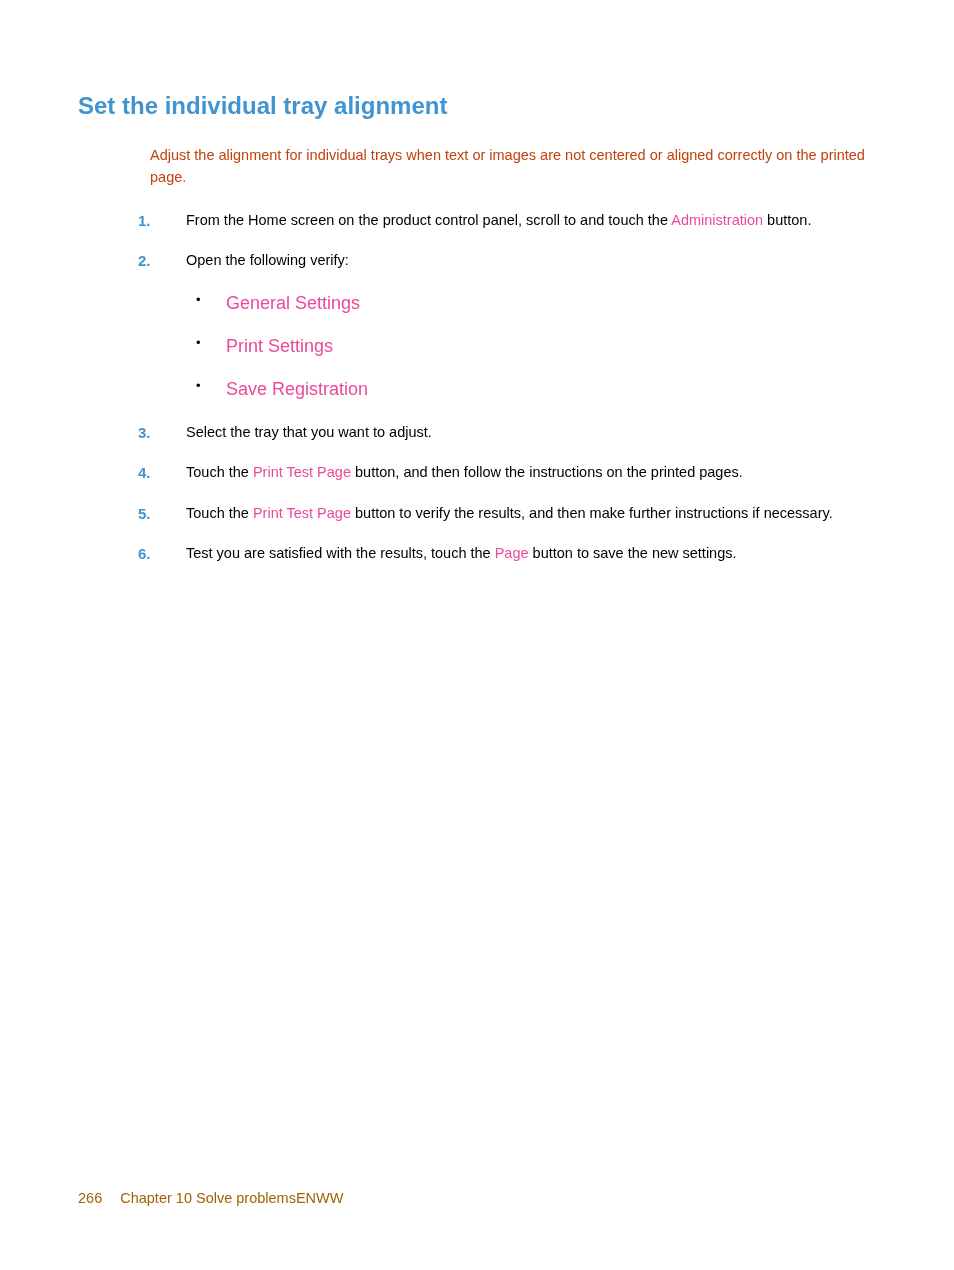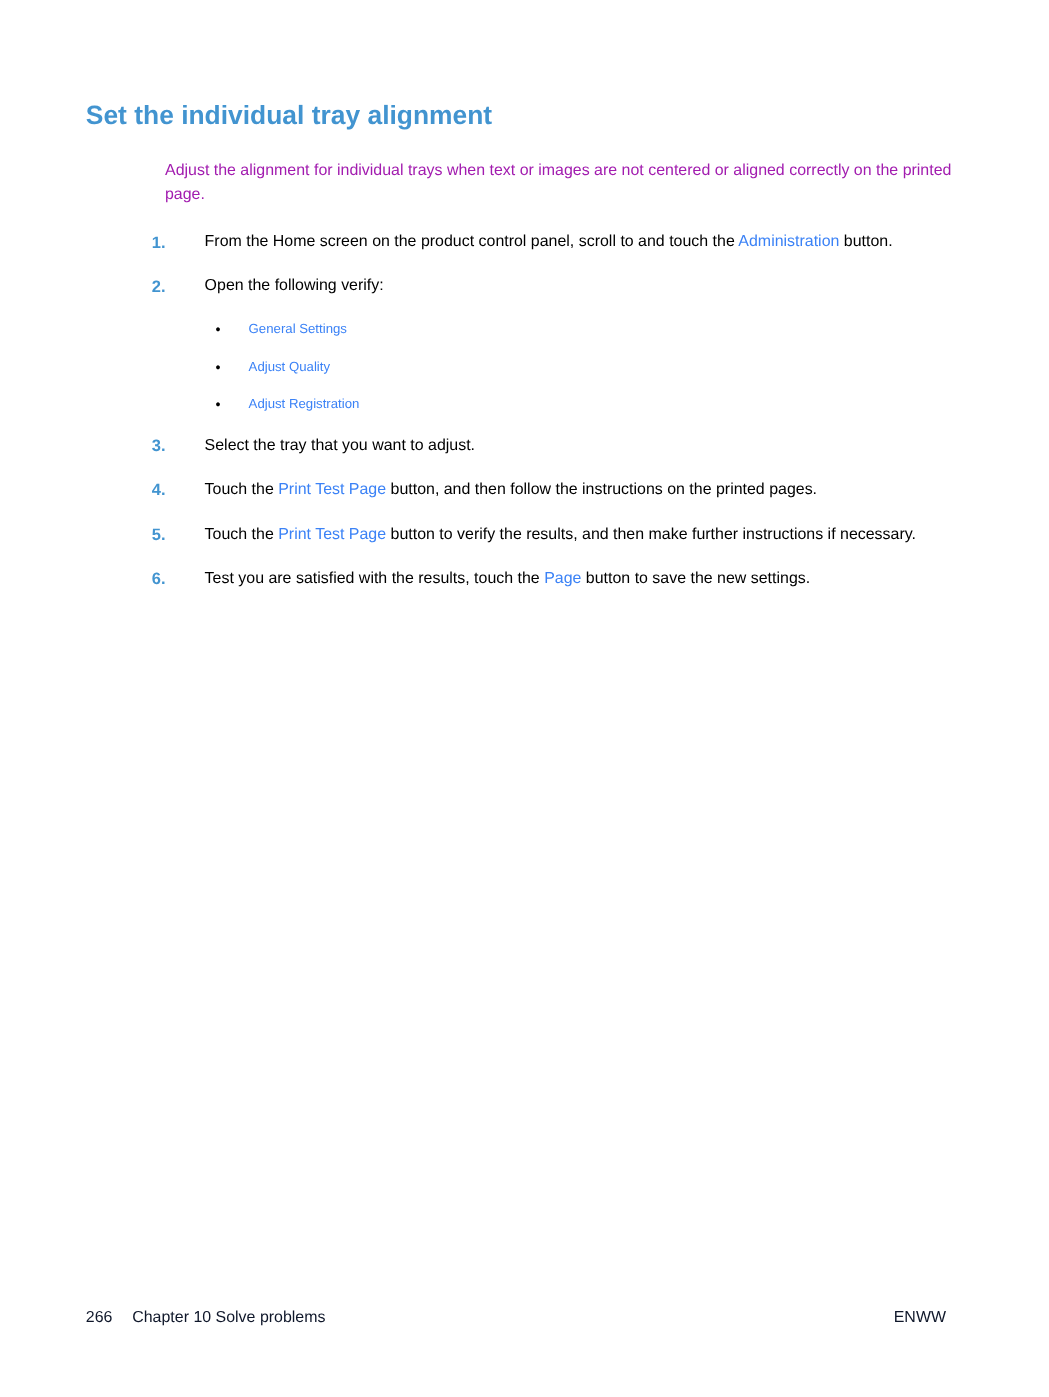--- a/index.html
+++ b/index.html
@@ -22,21 +22,21 @@
       color: #4294d0;
       font-size: 24px;
       font-weight: bold;
       margin-bottom: 24px;
     }
     .intro-text {
       font-size: 14.5px;
       line-height: 1.55;
       margin-left: 72px;
       margin-bottom: 20px;
-      color: #a21caf;
+      color: #c2410c;
     }
     ol.steps {
       list-style: none;
       margin-left: 60px;
       counter-reset: step;
     }
     ol.steps > li {
       counter-increment: step;
       position: relative;
       padding-left: 48px;
@@ -55,44 +55,43 @@
       font-size: 15px;
     }
     ul.submenu {
       list-style: none;
       margin-top: 18px;
       margin-left: 4px;
     }
     ul.submenu > li {
       position: relative;
       padding-left: 36px;
-      font-size: 12px;
+      font-size: 18px;
       line-height: 1.5;
       margin-bottom: 16px;
     }
     ul.submenu > li::before {
       content: "•";
       position: absolute;
       left: 6px;
       top: 0;
       color: #000000;
       font-size: 13px;
     }
     .link-text {
-      color: #3b82f6;
+      color: #ec4899;
     }
     .footer {
       position: absolute;
       bottom: 64px;
       left: 78px;
-      right: 94px;
+      right: 78px;
       display: flex;
-      justify-content: space-between;
       font-size: 14.5px;
-      color: #0f172a;
+      color: #a16207;
     }
     .footer-left {
       display: flex;
       gap: 18px;
     }
   </style>
 </head>
 <body>
 
 <div class="page-content">
@@ -101,22 +100,22 @@
   <p class="intro-text">Adjust the alignment for individual trays when text or images are not centered or aligned correctly on the printed page.</p>
 
   <ol class="steps">
     <li>
       <span>From the Home screen on the product control panel, scroll to and touch the </span><span class="link-text">Administration</span><span> button.</span>
     </li>
     <li>
       <span>Open the following verify:</span>
       <ul class="submenu">
         <li><span class="link-text">General Settings</span></li>
-        <li><span class="link-text">Adjust Quality</span></li>
-        <li><span class="link-text">Adjust Registration</span></li>
+        <li><span class="link-text">Print Settings</span></li>
+        <li><span class="link-text">Save Registration</span></li>
       </ul>
     </li>
     <li>
       <span>Select the tray that you want to adjust.</span>
     </li>
     <li>
       <span>Touch the </span><span class="link-text">Print Test Page</span><span> button, and then follow the instructions on the printed pages.</span>
     </li>
     <li>
       <span>Touch the </span><span class="link-text">Print Test Page</span><span> button to verify the results, and then make further instructions if necessary.</span>

